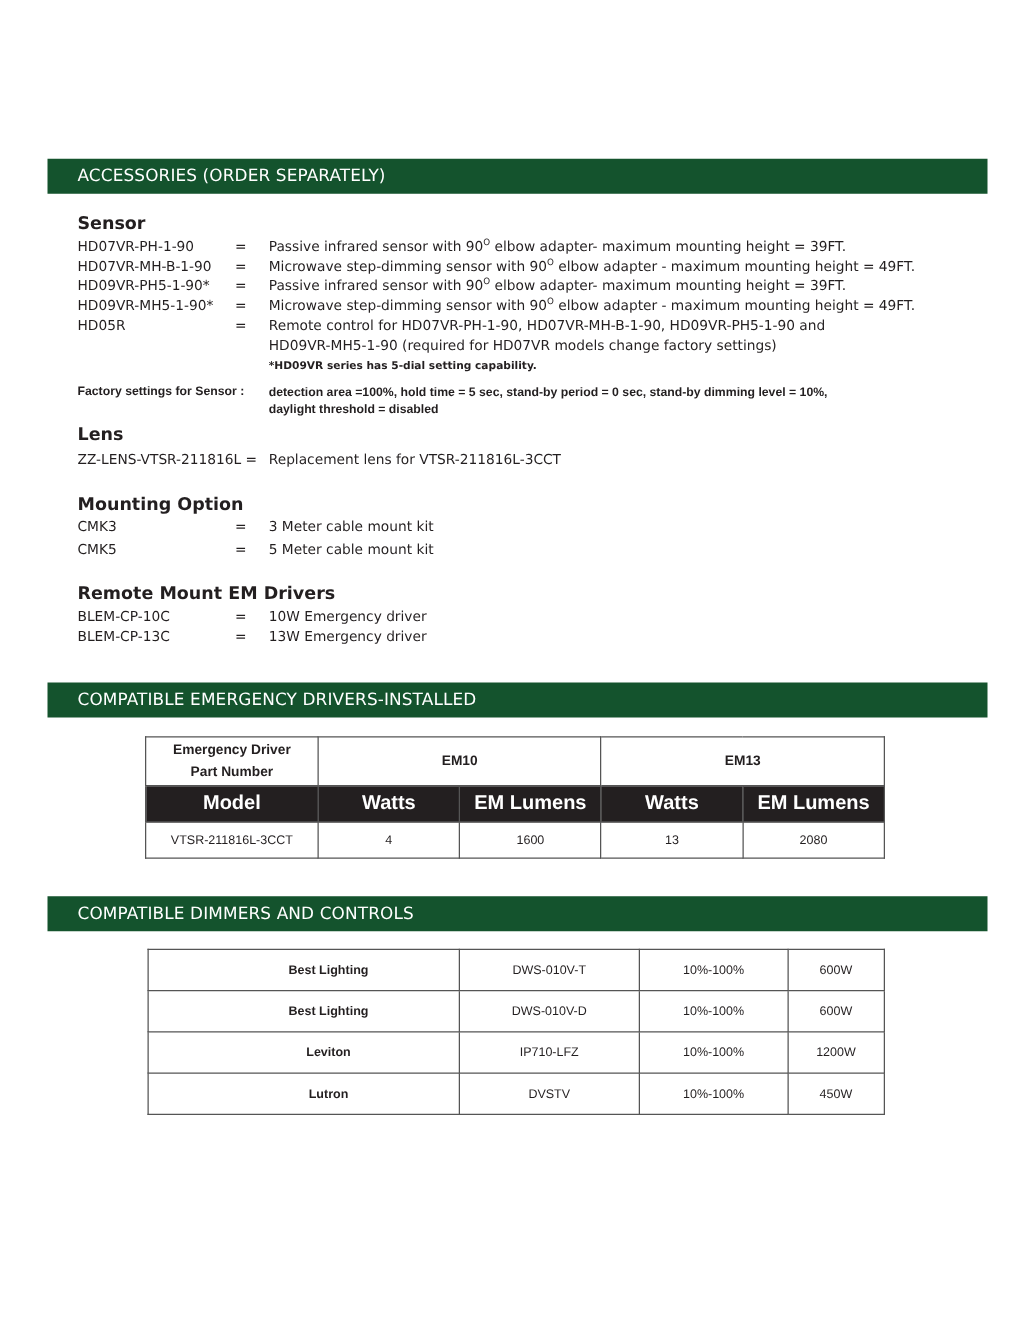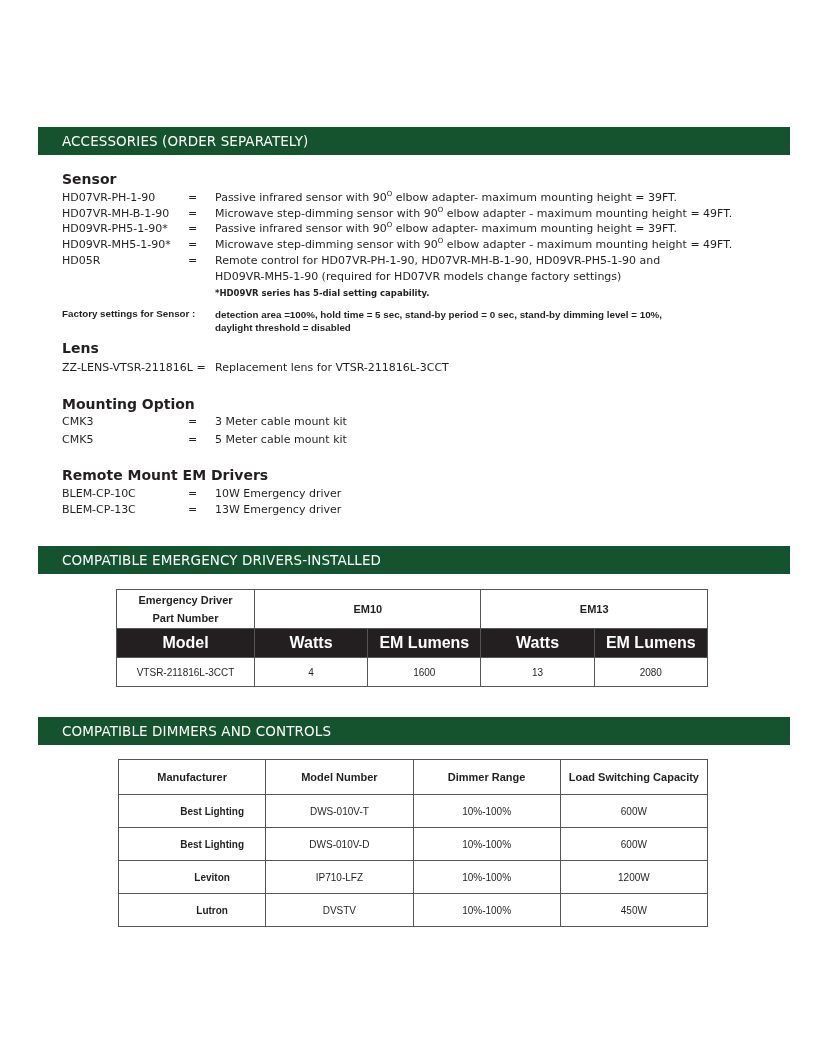--- a/index.html
+++ b/index.html
@@ -128,26 +128,20 @@
     <td>13</td>
     <td>2080</td>
   </tr>
 </tbody>
   </table>
 
 <div class="bar" style="top:717px">COMPATIBLE DIMMERS AND CONTROLS</div>
 
 <table class="dim">
   <tbody>
-      <tr>
-    <th style="width:25%">Manufacturer</th>
-    <th style="width:25%">Model Number</th>
-    <th style="width:25%">Dimmer Range</th>
-    <th style="width:25%">Load Switching Capacity</th>
-  </tr>
   <tr>
     <td class="b">Best Lighting</td>
     <td>DWS-010V-T</td>
     <td>10%-100%</td>
     <td>600W</td>
   </tr>
   <tr>
     <td class="b">Best Lighting</td>
     <td>DWS-010V-D</td>
     <td>10%-100%</td>

